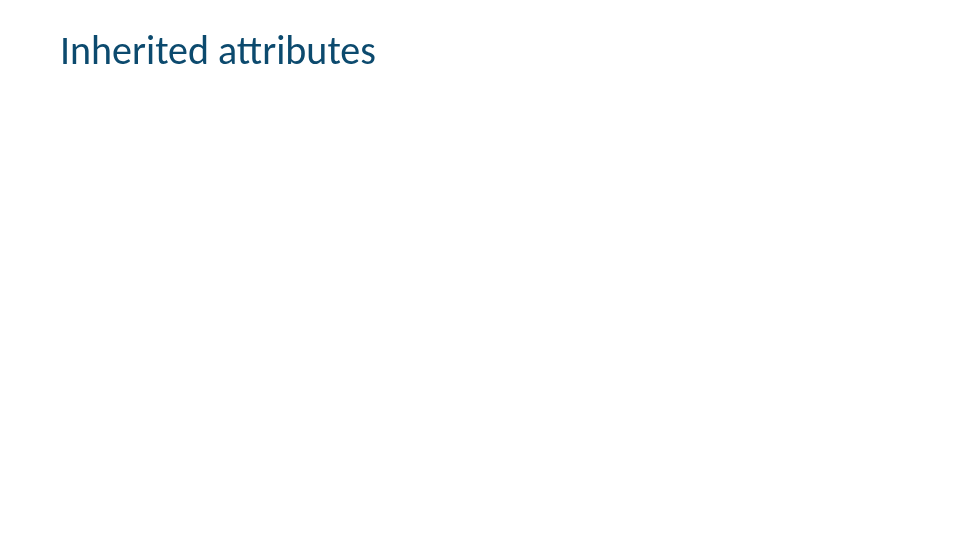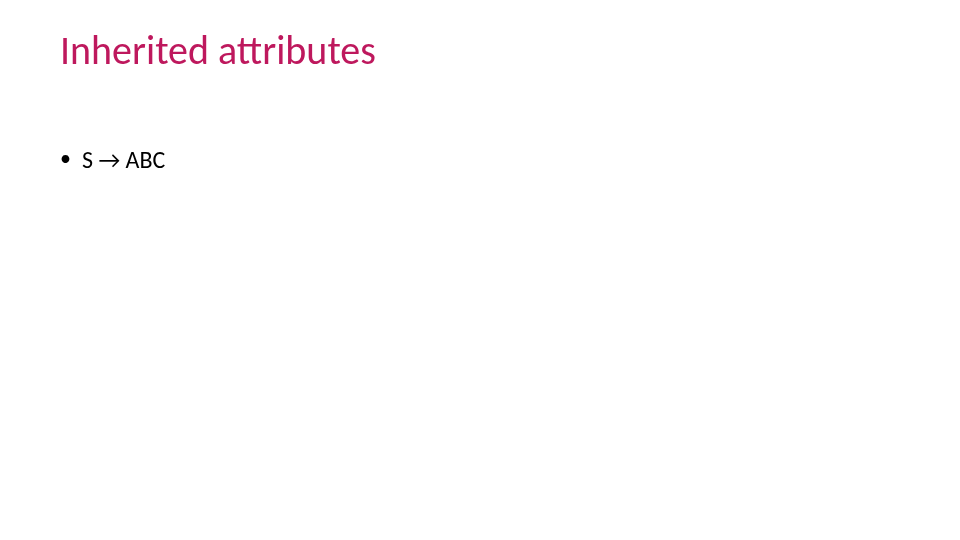--- a/index.html
+++ b/index.html
@@ -16,21 +16,21 @@
     height: 540px;
     box-sizing: border-box;
     padding: 20px 60px 20px 60px;
     position: relative;
   }
   .title {
     font-size: 40px;
     font-weight: 400;
     margin-top: 6px;
     margin-bottom: 70px;
-    color: #be185d;
+    color: #0c4a6e;
   }
   .body {
     font-size: 24px;
     line-height: 1.25;
   }
   ul.bullets {
     list-style: none;
     padding: 0;
     margin: 0;
   }
@@ -55,18 +55,15 @@
     padding-left: 0;
   }
 </style>
 </head>
 <body>
 
 <div class="slide">
   <div class="title">Inherited attributes</div>
   <div class="body">
     <ul class="bullets">
-      <li>
-        <span>S → ABC</span>
-      </li>
     </ul>
   </div>
 </div>
 
 </body></html>

